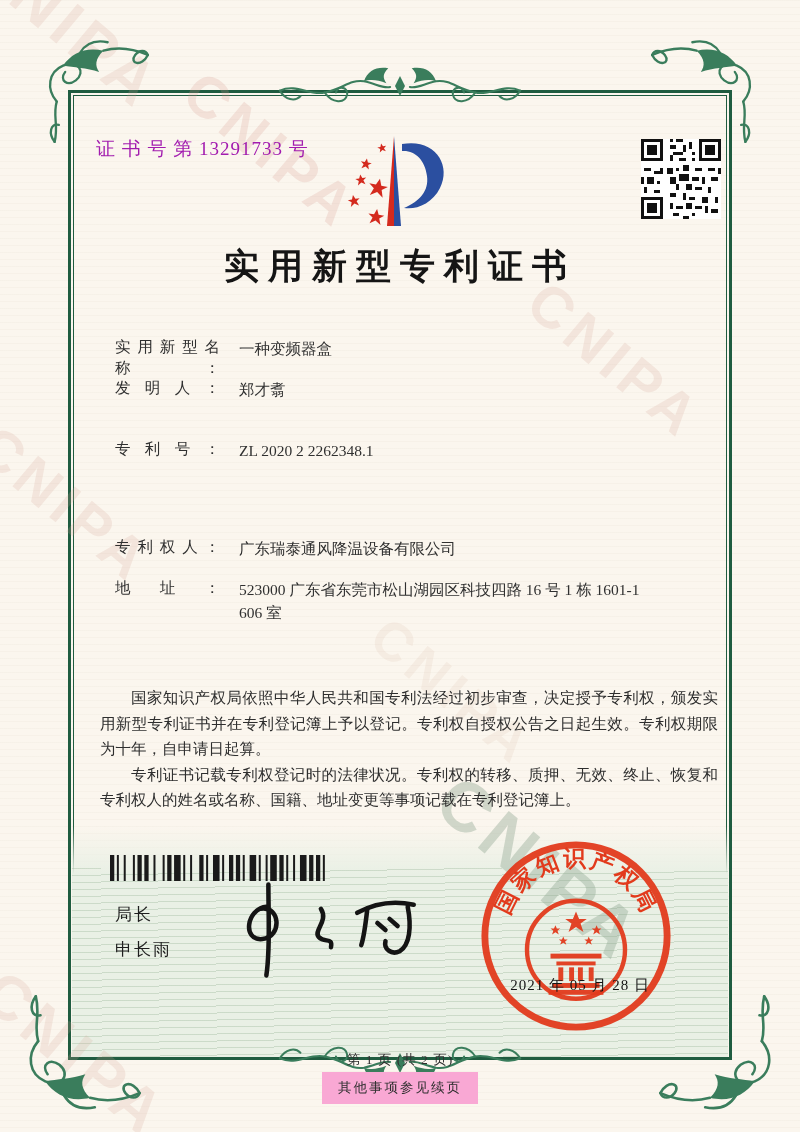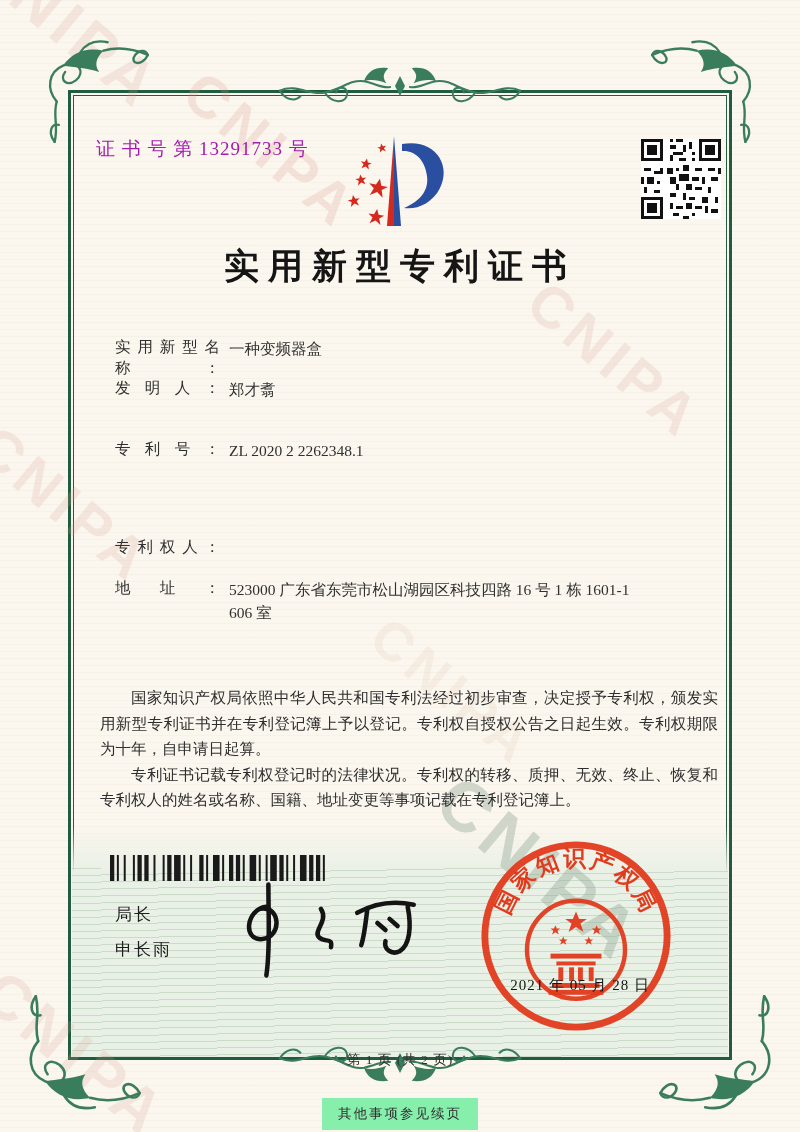--- a/index.html
+++ b/index.html
@@ -64,21 +64,21 @@
   .cert-no{position:absolute;left:96px;top:136px;font-size:19px;letter-spacing:1px;color:#a21caf;z-index:3;}
   .logo{position:absolute;left:330px;top:122px;width:134px;height:108px;z-index:3;}
   .qr{position:absolute;left:641px;top:139px;width:80px;height:80px;z-index:3;}
   .title{
     position:absolute;left:0;top:243px;width:800px;text-align:center;
     font-size:35px;font-weight:bold;letter-spacing:9px;color:#151515;z-index:3;
   }
   
   .row{position:absolute;left:115px;width:600px;font-size:15.5px;color:#303030;z-index:3;display:flex;}
   .row .lab{display:inline-block;width:105px;text-align:justify;text-align-last:justify;flex:none;}
-  .row .val{margin-left:9px;white-space:pre-line;width:486px;line-height:23px;}
+  .row .val{margin-left:19px;white-space:pre-line;width:486px;line-height:23px;}
   .r1{top:337px;} .r2{top:378px;} .r3{top:439px;} .r4{top:487px;} .r5{top:537px;} .r6{top:578px;}
   .grant-row{position:absolute;left:115px;top:627px;width:600px;font-size:15.5px;z-index:3;}
   .grant-row .pair-b{position:absolute;left:300px;top:0;}
   
   .body-text{position:absolute;left:100px;top:685px;width:618px;z-index:3;}
   .body-text p{
     font-size:15.5px;line-height:25.5px;text-indent:2em;text-align:justify;color:#2e2e2e;
   }
   
   .barcode{position:absolute;left:110px;top:855px;width:222px;height:26px;z-index:4;}
@@ -87,21 +87,21 @@
   .director div{margin-bottom:12px;letter-spacing:2px;}
   .signature{position:absolute;left:228px;top:878px;width:212px;height:102px;z-index:4;}
   .seal{position:absolute;left:478px;top:838px;width:196px;height:196px;z-index:4;}
   .seal-date{
     position:absolute;left:492px;top:976px;width:176px;text-align:center;
     font-size:15px;letter-spacing:1px;color:#141414;z-index:5;
   }
   .page-footer{position:absolute;left:0;top:1032px;width:800px;text-align:center;font-size:13.5px;letter-spacing:1px;z-index:3;margin-top:19px;}
   .note{
     position:absolute;left:50%;top:1072px;transform:translateX(-50%);
-    background:#86efac;padding:7px 16px;font-size:13.5px;letter-spacing:2px;z-index:5;white-space:nowrap;margin-top:26px;
+    background:#f9a8d4;padding:7px 16px;font-size:13.5px;letter-spacing:2px;z-index:5;white-space:nowrap;
   }
   .orn-stroke{fill:none;stroke:var(--green-soft);stroke-width:2.2;stroke-linecap:round;}
   .orn-fill{fill:var(--green-soft);stroke:none;}
 </style>
 </head>
 <body>
 
 <div class="page">
 
   <div class="wm wm-1">CNIPA</div>
@@ -299,20 +299,21 @@
   <div class="row r2">
     <span class="lab">发明人：</span>
     <span class="val">郑才翥</span>
   </div>
   <div class="row r3">
     <span class="lab">专利号：</span>
     <span class="val">ZL 2020 2 2262348.1</span>
   </div>
   <div class="row r5">
     <span class="lab">专利权人：</span>
+    <span class="val">广东瑞泰通风降温设备有限公司</span>
   </div>
   <div class="row r6">
     <span class="lab">地址：</span>
     <span class="val">523000 广东省东莞市松山湖园区科技四路 16 号 1 栋 1601-1
 606 室</span>
   </div>
 
 
   <div class="body-text">
     <p>国家知识产权局依照中华人民共和国专利法经过初步审查，决定授予专利权，颁发实用新型专利证书并在专利登记簿上予以登记。专利权自授权公告之日起生效。专利权期限为十年，自申请日起算。</p>

